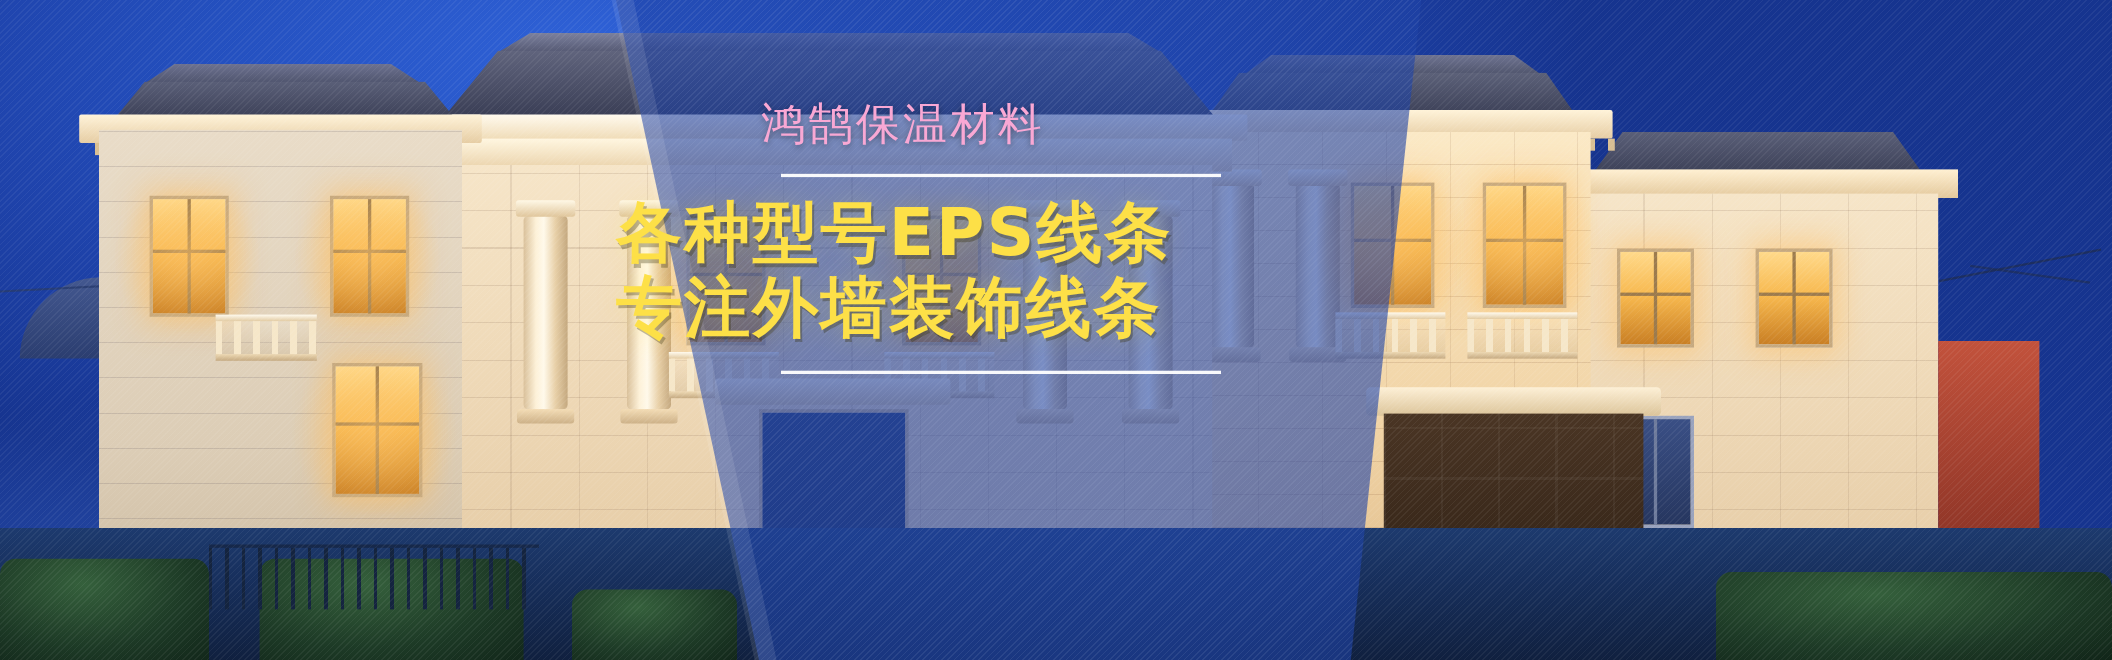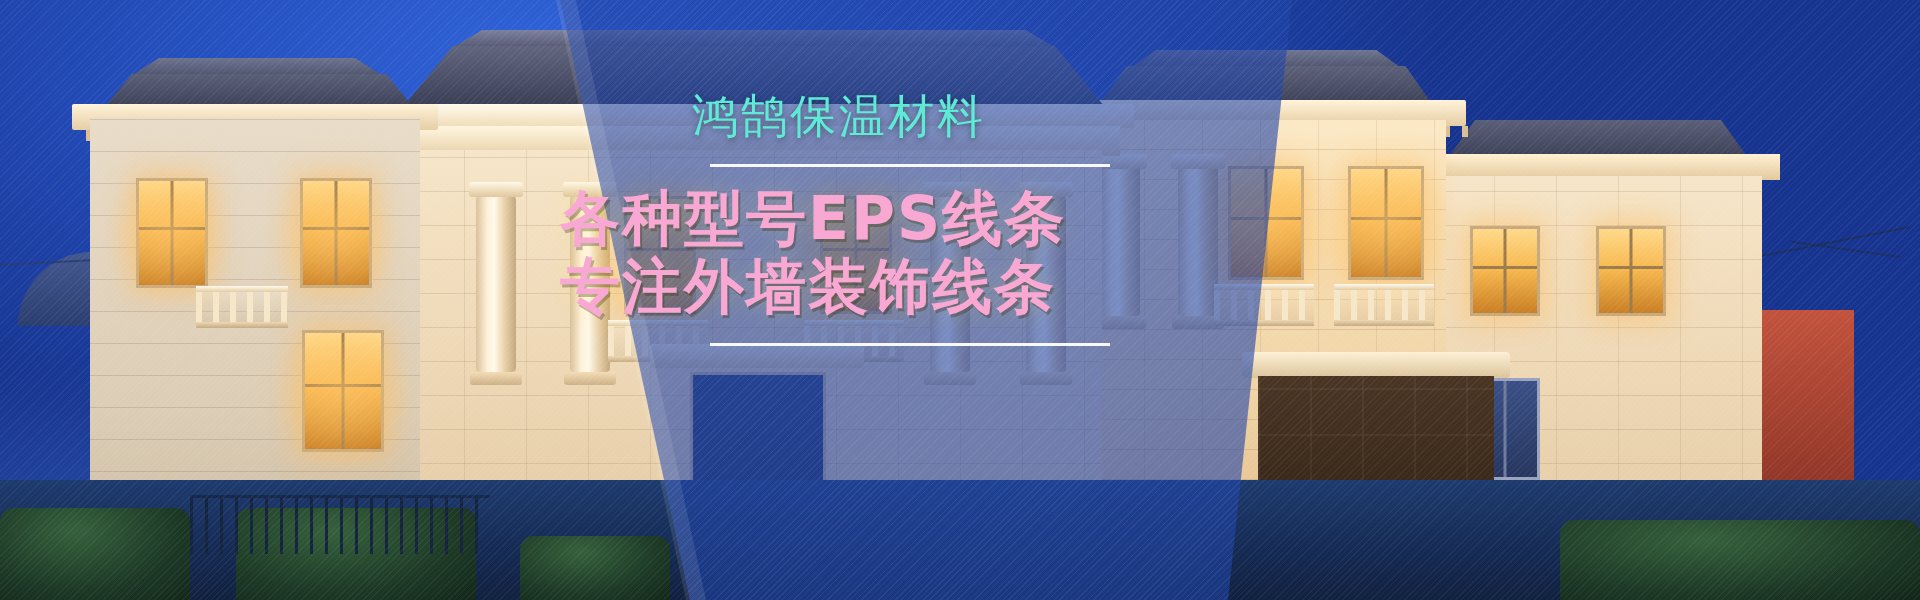--- a/index.html
+++ b/index.html
@@ -199,32 +199,32 @@
   .panel-edge-l{
     position:absolute;left:0;top:0;width:100%;height:100%;
     clip-path:polygon(556px 0, 576px 0, 706px 600px, 686px 600px);
     background:rgba(255,255,255,.10);
   }
 
   
   .textblock{position:absolute;left:560px;top:92px;width:760px;}
 
   .brand{
-    color:#5eead4;font-size:46px;line-height:1.05;letter-spacing:3px;
+    color:#f9a8d4;font-size:40px;line-height:1.05;letter-spacing:3px;
     margin-left:132px;font-weight:400;
     text-shadow:0 2px 6px rgba(0,0,0,.40);
     white-space:nowrap;
   }
   .rule-top{
     margin-left:150px;margin-top:24px;
     width:400px;height:3px;background:#ffffff;opacity:.95;
   }
   .headline{
     margin-top:18px;margin-left:0px;
-    color:#f9a8d4;font-size:60px;font-weight:bold;line-height:1.13;
+    color:#fde047;font-size:60px;font-weight:bold;line-height:1.13;
     letter-spacing:2px;white-space:nowrap;
     text-shadow:2px 3px 0 rgba(48,40,0,.30), 0 0 24px rgba(255,230,60,.22);
   }
   .headline .l2{display:block;}
   .rule-bot{
     margin-left:150px;margin-top:22px;
     width:400px;height:3px;background:#ffffff;opacity:.95;
   }
   .tagline{
     margin-top:20px;margin-left:152px;

